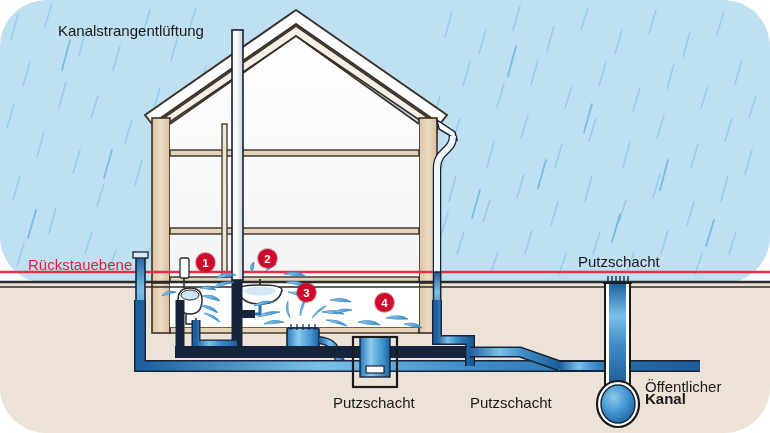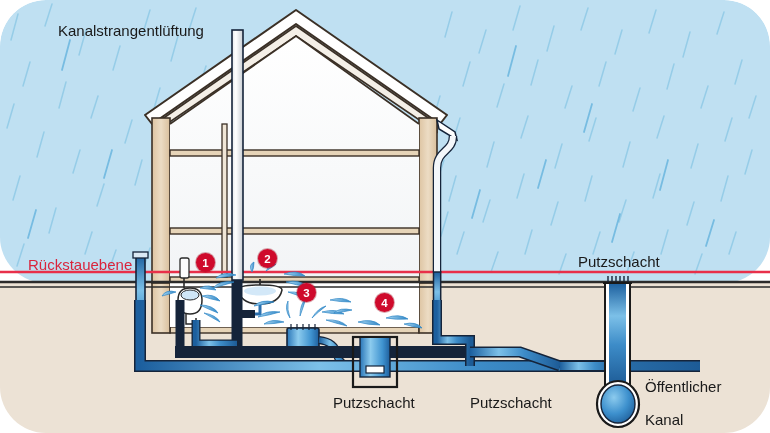--- a/index.html
+++ b/index.html
@@ -337,19 +337,19 @@
     </g>
   </g>
 </svg>
 
   <div class="lbl" style="left:58px;top:22px;">Kanalstrangentlüftung</div>
   <div class="lbl red" style="left:28px;top:256px;">Rückstauebene</div>
   <div class="lbl" style="left:578px;top:253px;">Putzschacht</div>
   <div class="lbl" style="left:333px;top:394px;">Putzschacht</div>
   <div class="lbl" style="left:470px;top:394px;">Putzschacht</div>
   <div class="lbl" style="left:645px;top:378px;">Öffentlicher</div>
-  <div class="lbl" style="left:645px;top:411px;">Kanal</div>
+  <div class="lbl" style="left:645px;top:390px;font-weight:bold;">Kanal</div>
 
   <div class="mk" style="left:196px;top:253px;">1</div>
   <div class="mk" style="left:258px;top:249px;">2</div>
   <div class="mk" style="left:297px;top:283px;">3</div>
   <div class="mk" style="left:375px;top:293px;">4</div>
 </div>
 
 </body></html>

